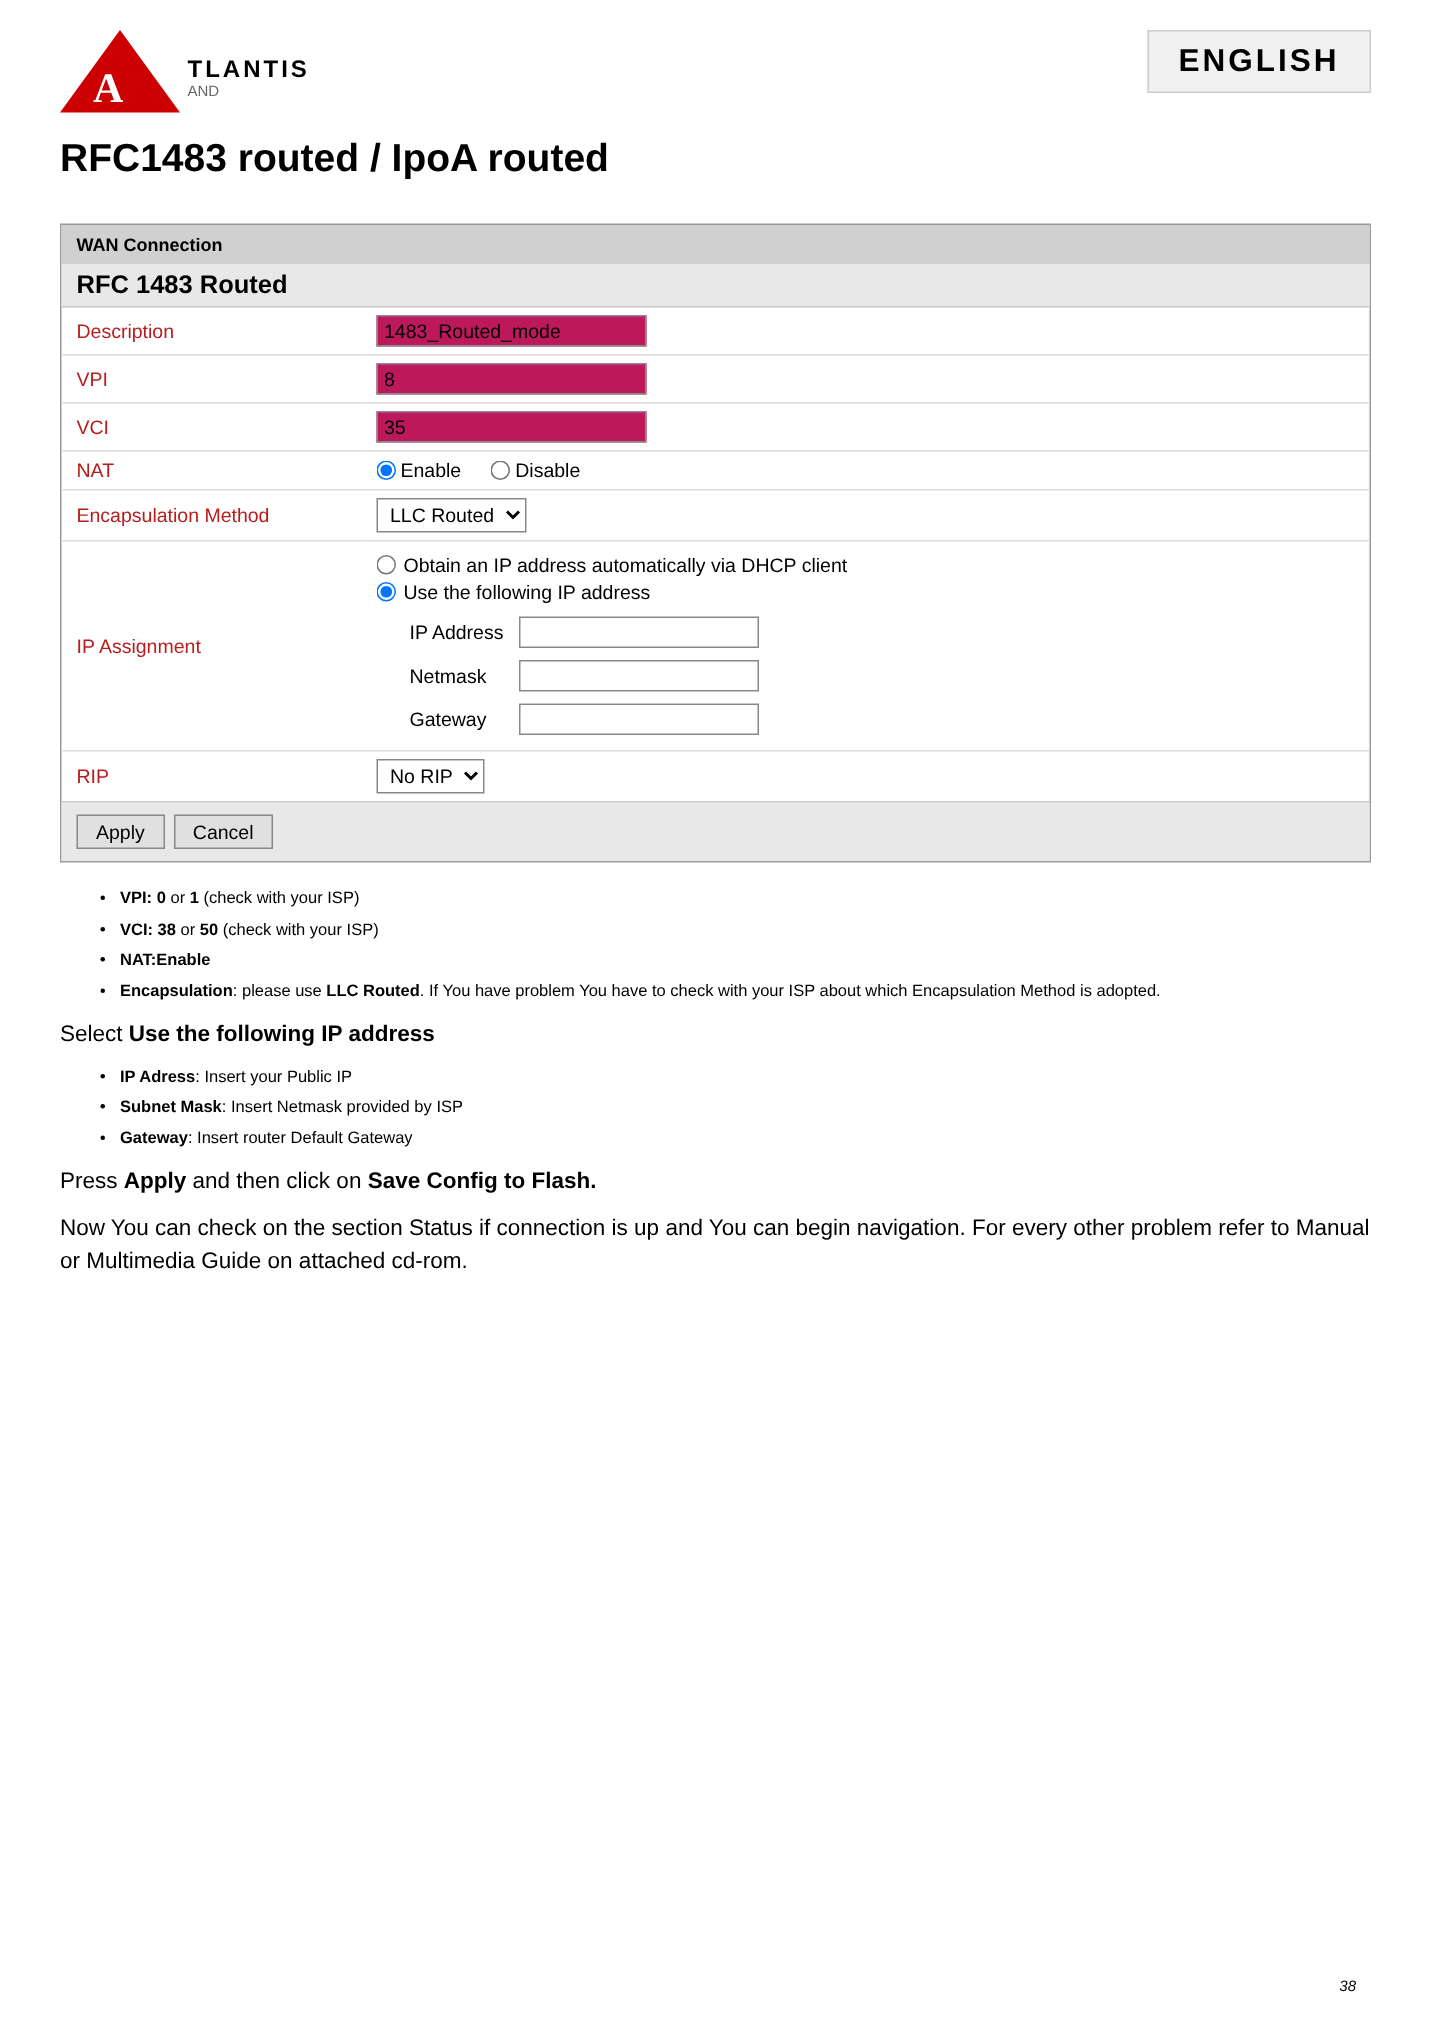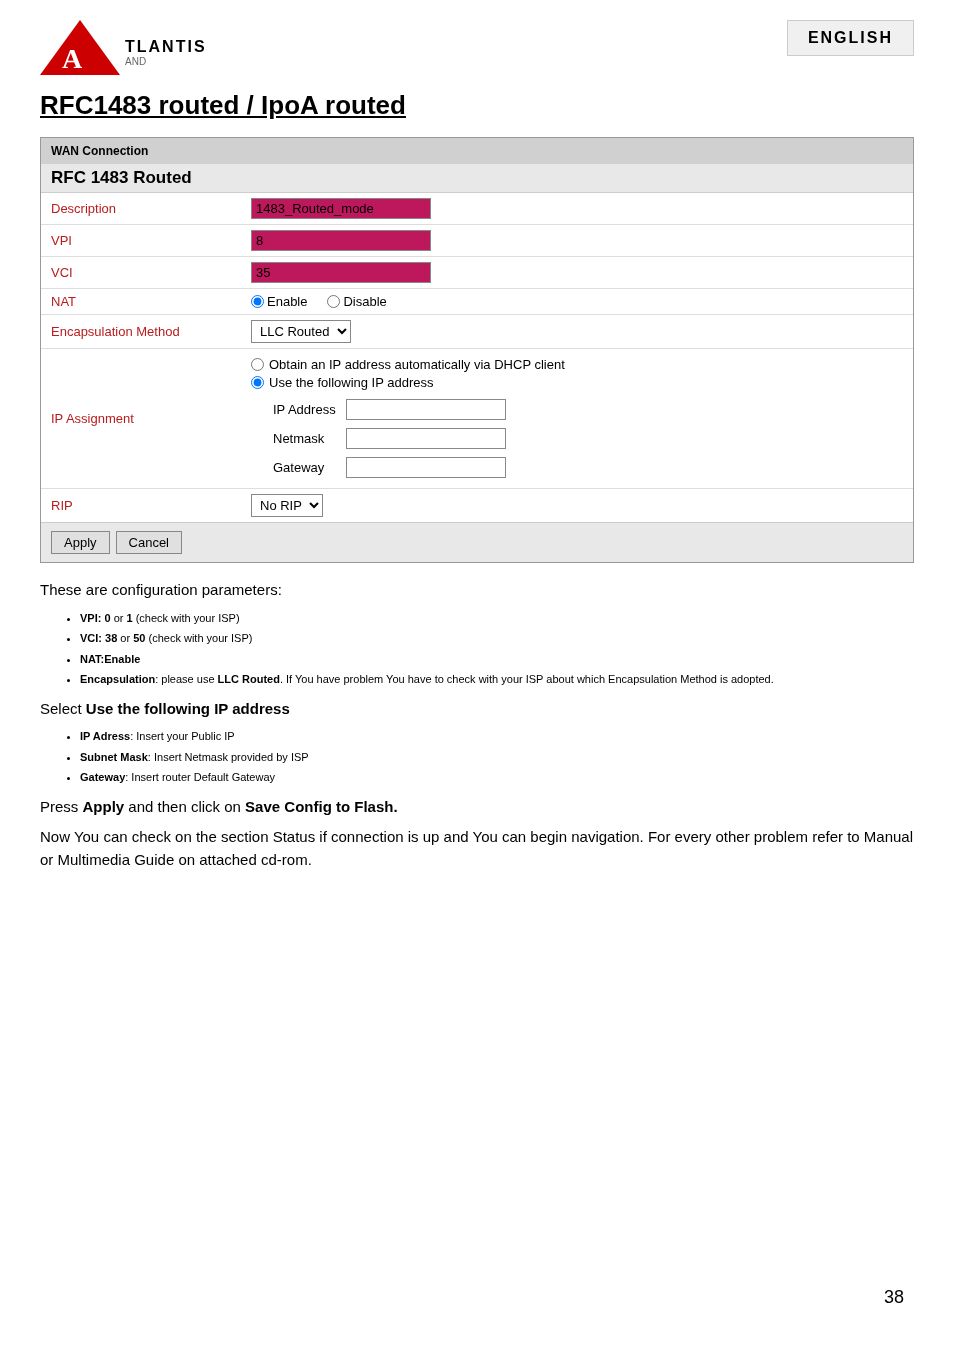--- a/index.html
+++ b/index.html
@@ -47,30 +47,29 @@
 
     .logo-and {
       font-size: 10px;
       color: #666;
     }
 
     .english-badge {
       background: #f0f0f0;
       border: 1px solid #ccc;
       padding: 8px 20px;
-      font-size: 16px;
+      font-size: 21px;
       font-weight: bold;
       letter-spacing: 2px;
     }
 
     .page-title {
       font-size: 26px;
       font-weight: bold;
-      margin-bottom: 16px;
-      text-decoration: underline;
+      margin-bottom: 28px;
     }
 
     .wan-section {
       border: 1px solid #999;
       margin-bottom: 16px;
     }
 
     .wan-header {
       background: #d0d0d0;
       padding: 6px 10px;
@@ -205,23 +204,24 @@
     }
 
     .bullet-list li {
       margin-bottom: 4px;
       font-size: 11px;
       line-height: 1.5;
     }
 
     .page-number {
       position: absolute;
-      bottom: 42px;
+      bottom: 20px;
       right: 50px;
-      font-size: 18px;
+      font-size: 10px;
+      font-style: italic;
     }
   </style>
 </head>
 <body>
 
 <div class="header">
   <div class="logo-area">
     <div class="logo-box">
       <svg width="80" height="60" viewBox="0 0 80 60">
         <polygon points="0,55 40,0 80,55" fill="#cc0000"></polygon>
@@ -325,21 +325,20 @@
   </tbody>
     </table>
 
   <div class="button-row">
     <button class="btn">Apply</button>
     <button class="btn">Cancel</button>
   </div>
 </div>
 
 <div class="content-section">
-  <p>These are configuration parameters:</p>
 
   <ul class="bullet-list">
     <li><strong>VPI: 0</strong> or <strong>1</strong> (check with your ISP)</li>
     <li><strong>VCI: 38</strong> or <strong>50</strong> (check with your ISP)</li>
     <li><strong>NAT:Enable</strong></li>
     <li><strong>Encapsulation</strong>: please use <strong>LLC Routed</strong>. If You have problem You have to check with your ISP about which Encapsulation Method is adopted.</li>
   </ul>
 
   <p>Select <strong>Use the following IP address</strong></p>
 

